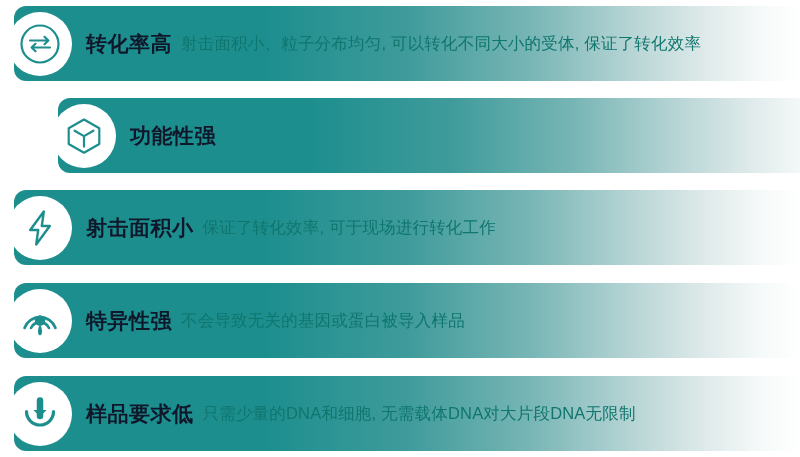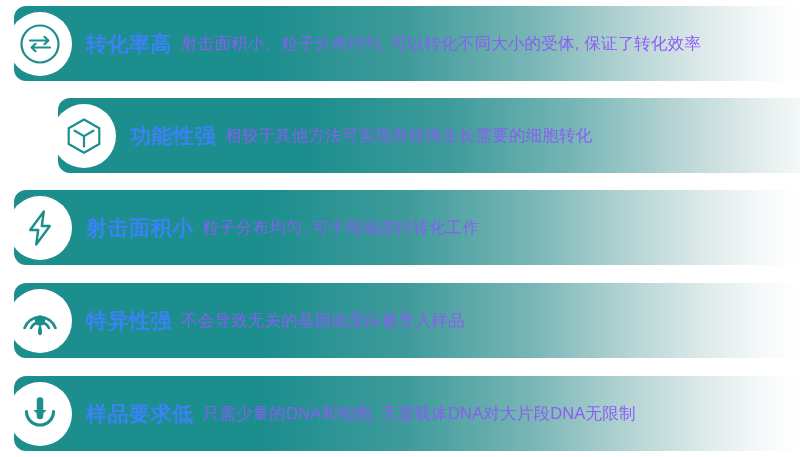--- a/index.html
+++ b/index.html
@@ -69,29 +69,29 @@
     position: absolute;
     left: 86px;
     top: 0;
     height: 75px;
     display: flex;
     align-items: center;
     white-space: nowrap;
   }
 
   .feature-title {
-    color: #3b82f6;
+    color: #0f172a;
     font-size: 21px;
     font-weight: bold;
     letter-spacing: 0.5px;
     margin-right: 9px;
   }
 
   .feature-desc {
-    color: #8b5cf6;
+    color: #0f766e;
     font-size: 16.5px;
     font-weight: normal;
     letter-spacing: 0.2px;
   }
 
   
   .row-0 { top: 6px; }
   .row-1 { top: 98px; margin-left: 44px; }
   .row-2 { top: 190px; }
   .row-3 { top: 283px; border-radius: 17px; }
@@ -124,36 +124,35 @@
     <div class="icon-badge">
       <span>
         <svg width="46" height="46" viewBox="0 0 46 46">
           <path d="M23 6.5 L38.3 15.2 L38.3 31.0 L23 39.7 L7.7 31.0 L7.7 15.2 Z" fill="none" stroke="#1d8e8e" stroke-width="2.2" stroke-linejoin="round"></path>
           <path d="M23 23.1 L23 33.6 M23 23.1 L13.6 17.7 M23 23.1 L32.4 17.7" fill="none" stroke="#1d8e8e" stroke-width="2.2" stroke-linecap="round" stroke-linejoin="round"></path>
         </svg>
       </span>
     </div>
     <div class="text-wrap">
       <span class="feature-title">功能性强</span>
-      <span class="feature-desc">相较于其他方法可实现有特殊生长需要的细胞转化</span>
     </div>
   </div>
 
   <div class="feature-row row-2">
     <div class="bar"></div>
     <div class="icon-badge">
       <span>
         <svg width="46" height="46" viewBox="0 0 46 46">
           <path d="M26.8 6.5 L13.2 25.0 L21.2 25.0 L19.2 39.5 L32.8 21.0 L24.8 21.0 Z" fill="none" stroke="#1d8e8e" stroke-width="2.4" stroke-linejoin="round"></path>
         </svg>
       </span>
     </div>
     <div class="text-wrap">
       <span class="feature-title">射击面积小</span>
-      <span class="feature-desc">粒子分布均匀, 可于现场进行转化工作</span>
+      <span class="feature-desc">保证了转化效率, 可于现场进行转化工作</span>
     </div>
   </div>
 
   <div class="feature-row row-3">
     <div class="bar"></div>
     <div class="icon-badge">
       <span>
         <svg width="46" height="46" viewBox="0 0 46 46">
           <path d="M7.5 30 A16.5 16.5 0 0 1 38.5 30" fill="none" stroke="#1d8e8e" stroke-width="2.6" stroke-linecap="round"></path>
           <path d="M14.0 30 A10 10 0 0 1 32.0 30" fill="none" stroke="#1d8e8e" stroke-width="2.6" stroke-linecap="round"></path>

